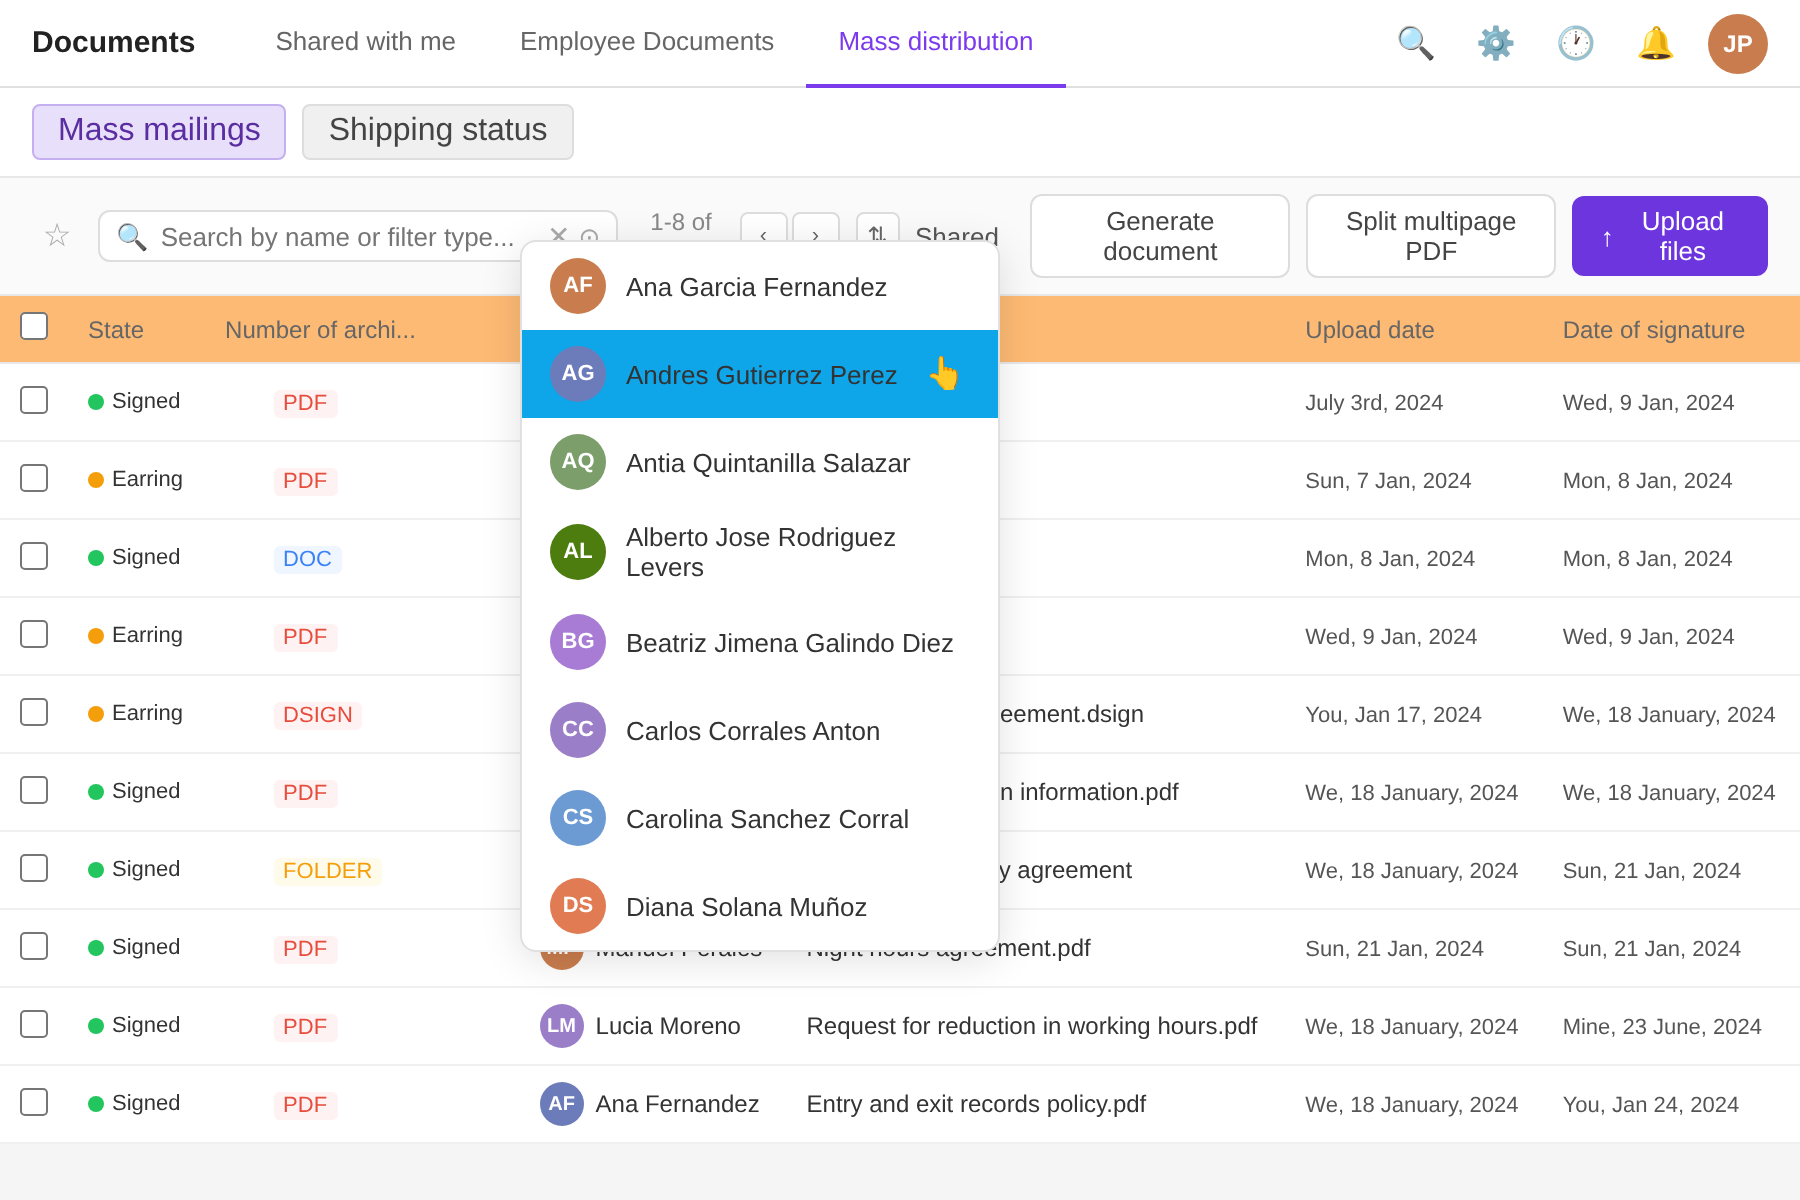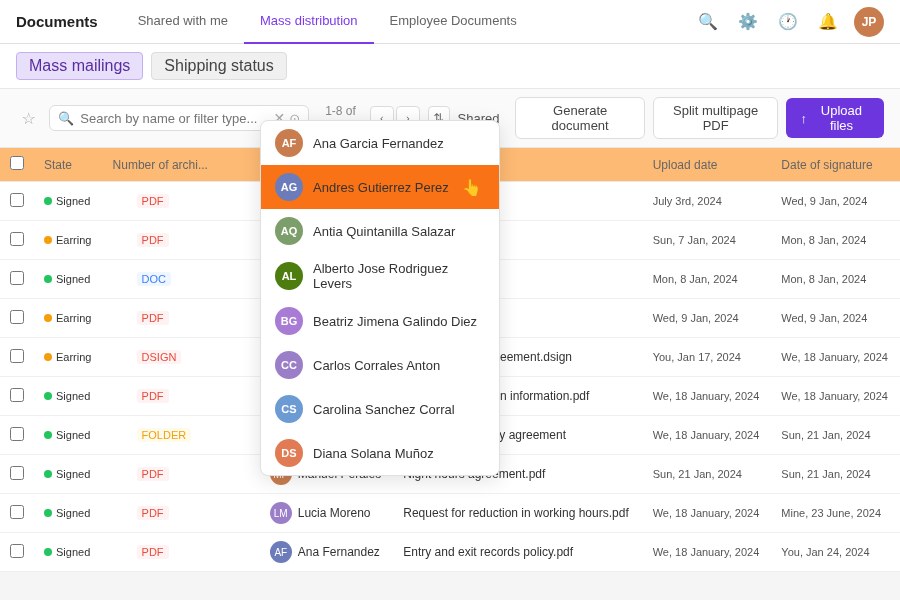--- a/index.html
+++ b/index.html
@@ -49,38 +49,38 @@
     .cb { width: 14px; height: 14px; cursor: pointer; }
     .status-badge { display: inline-flex; align-items: center; gap: 4px; font-size: 11px; }
     .status-dot { width: 8px; height: 8px; border-radius: 50%; }
     .dot-signed { background: #22c55e; }
     .dot-earring { background: #f59e0b; }
     .file-type { display: inline-flex; align-items: center; gap: 4px; font-size: 11px; color: #e74c3c; font-weight: 500; background: #fef2f2; border-radius: 3px; padding: 1px 5px; margin-left: 24px; }
     .file-type-doc { color: #3b82f6; background: #eff6ff; }
     .file-type-folder { color: #f59e0b; background: #fffbeb; }
     .file-name { font-size: 12px; color: #333; }
     .person-cell { display: flex; align-items: center; gap: 6px; }
-    .person-avatar { width: 22px; height: 22px; border-radius: 50%; display: flex; align-items: center; justify-content: center; font-size: 10px; font-weight: 400; color: #fff; flex-shrink: 0; text-align: right; }
+    .person-avatar { width: 22px; height: 22px; border-radius: 50%; display: flex; align-items: center; justify-content: center; font-size: 10px; font-weight: 700; color: #fff; flex-shrink: 0; text-align: right; }
     .date-cell { font-size: 11px; color: #555; }
 
     
     .dropdown-overlay { position: absolute; top: 120px; left: 260px; z-index: 100; background: #fff; border: 1px solid #e0e0e0; border-radius: 8px; box-shadow: 0 4px 20px rgba(0,0,0,0.12); width: 240px; overflow: hidden; }
     .dropdown-item { display: flex; align-items: center; gap: 10px; padding: 8px 14px; cursor: pointer; font-size: 13px; color: #333; }
-    .dropdown-item:hover, .dropdown-item.selected { background: #f97316; }
+    .dropdown-item:hover, .dropdown-item.selected { background: #0ea5e9; }
     .dropdown-avatar { width: 28px; height: 28px; border-radius: 50%; display: flex; align-items: center; justify-content: center; font-size: 11px; font-weight: 600; color: #fff; flex-shrink: 0; }
     .cursor-hand { display: inline-block; font-size: 16px; margin-left: 4px; }
   </style>
 </head>
 <body>
 
 <div class="header">
   <span class="header-title">Documents</span>
   <div class="nav-tab">Shared with me</div>
+  <div class="nav-tab">Employee Documents</div>
   <div class="nav-tab active">Mass distribution</div>
-  <div class="nav-tab">Employee Documents</div>
   <div class="header-icons">
     <div class="header-icon">🔍</div>
     <div class="header-icon">⚙️</div>
     <div class="header-icon">🕐</div>
     <div class="header-icon">🔔</div>
     <div class="avatar">JP</div>
   </div>
 </div>
 
 <div class="sub-header">

